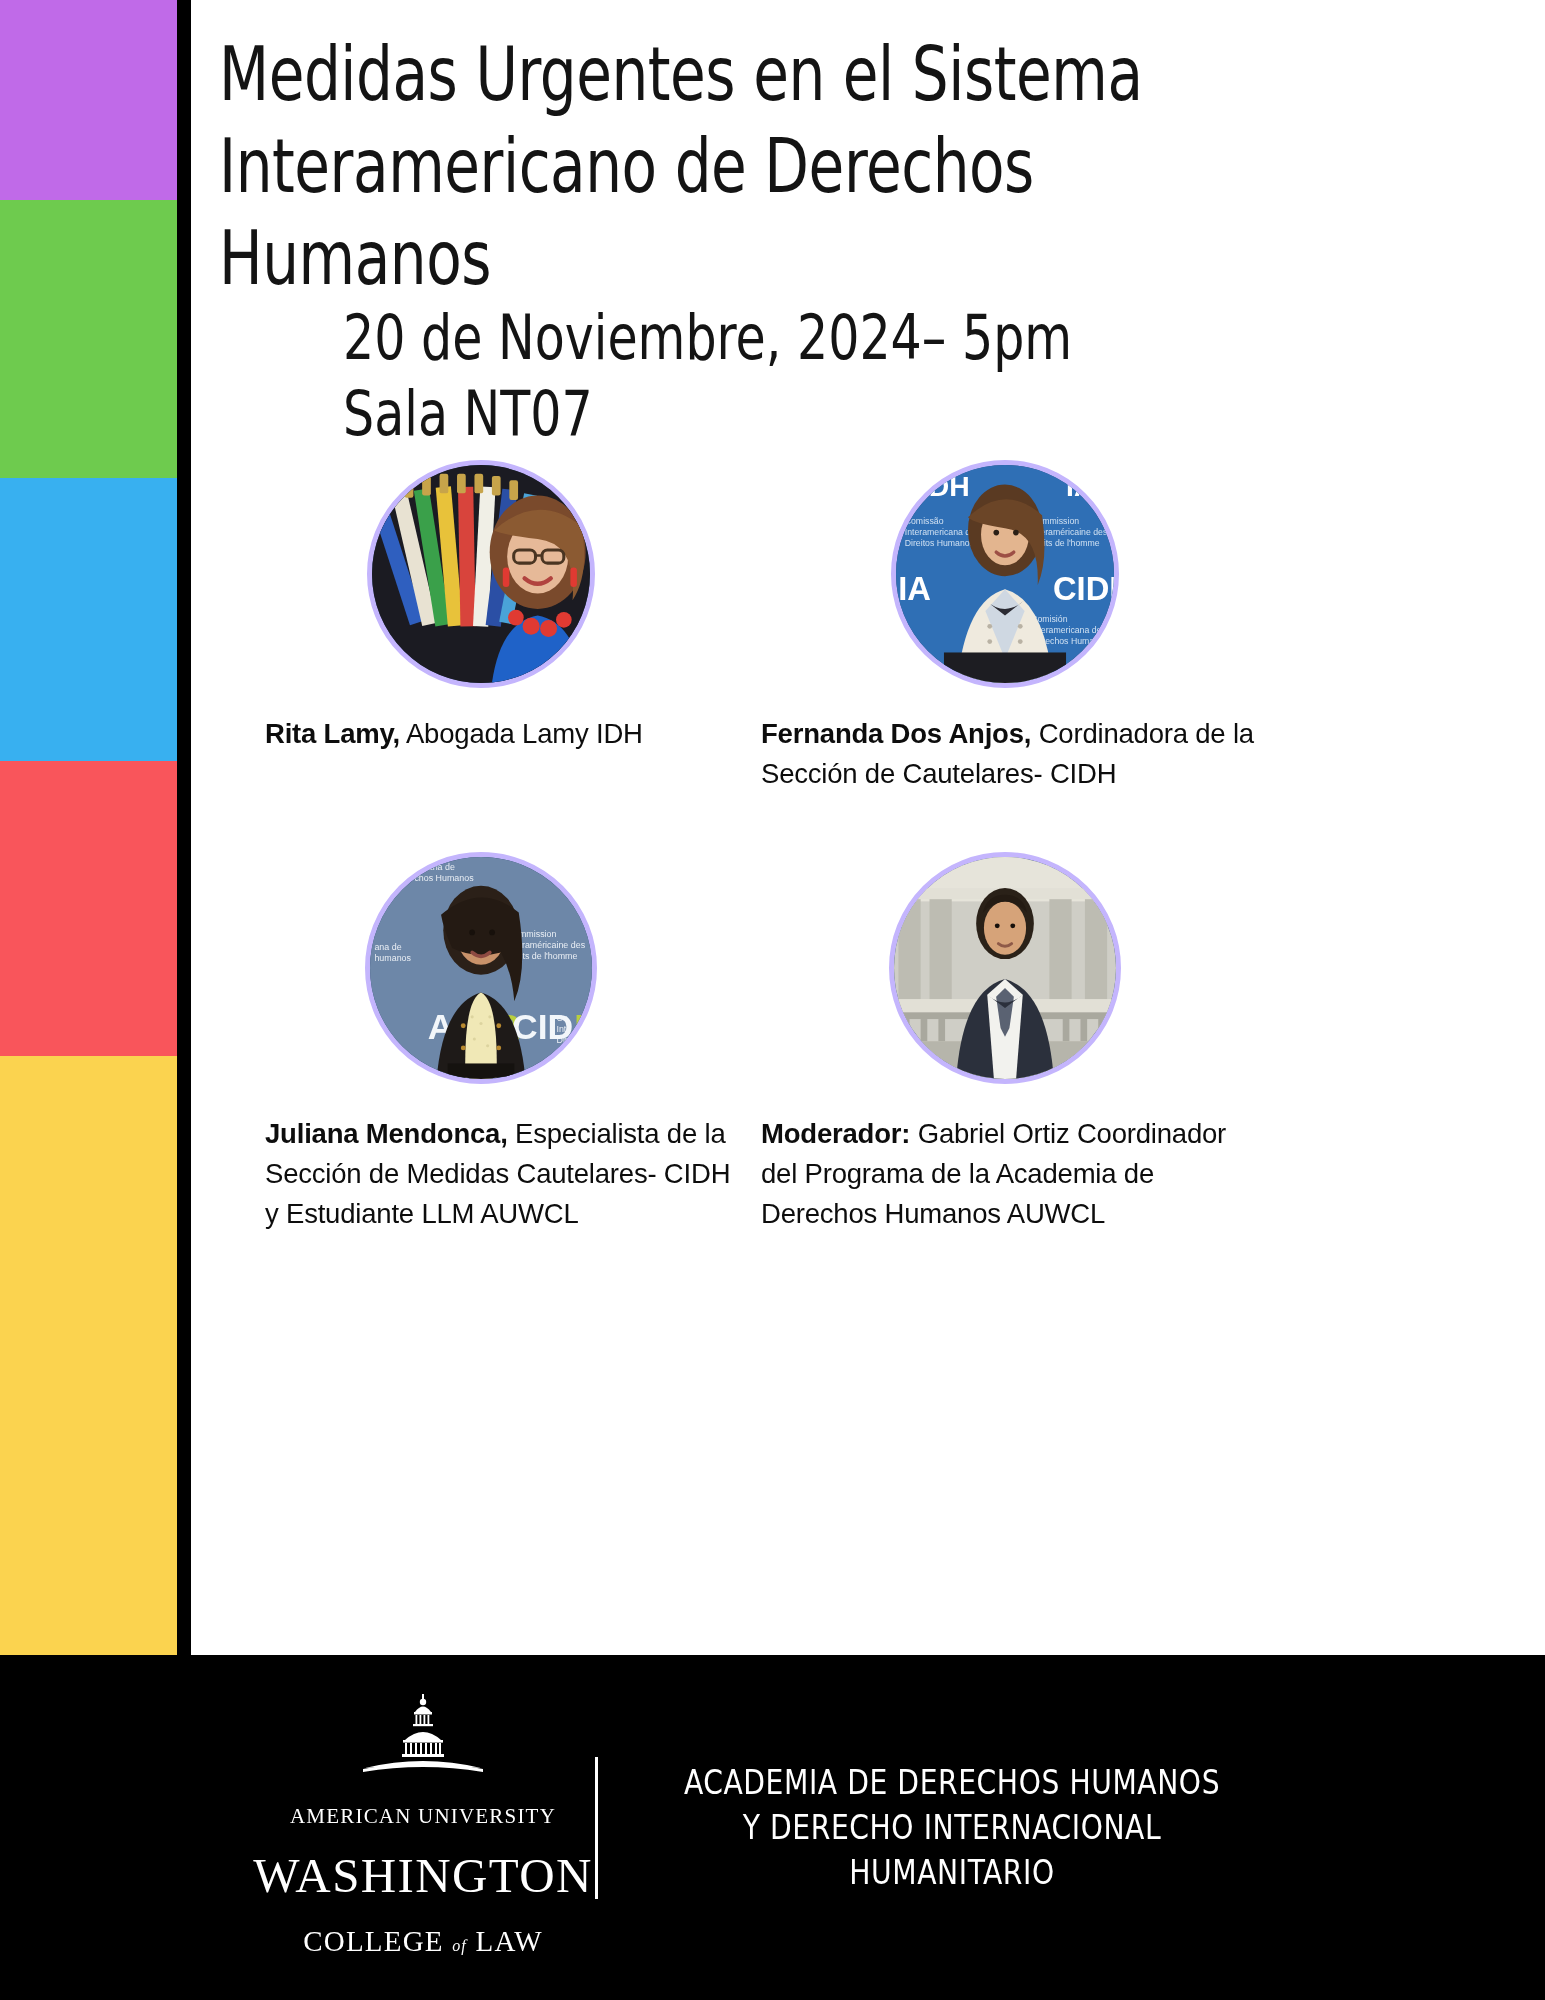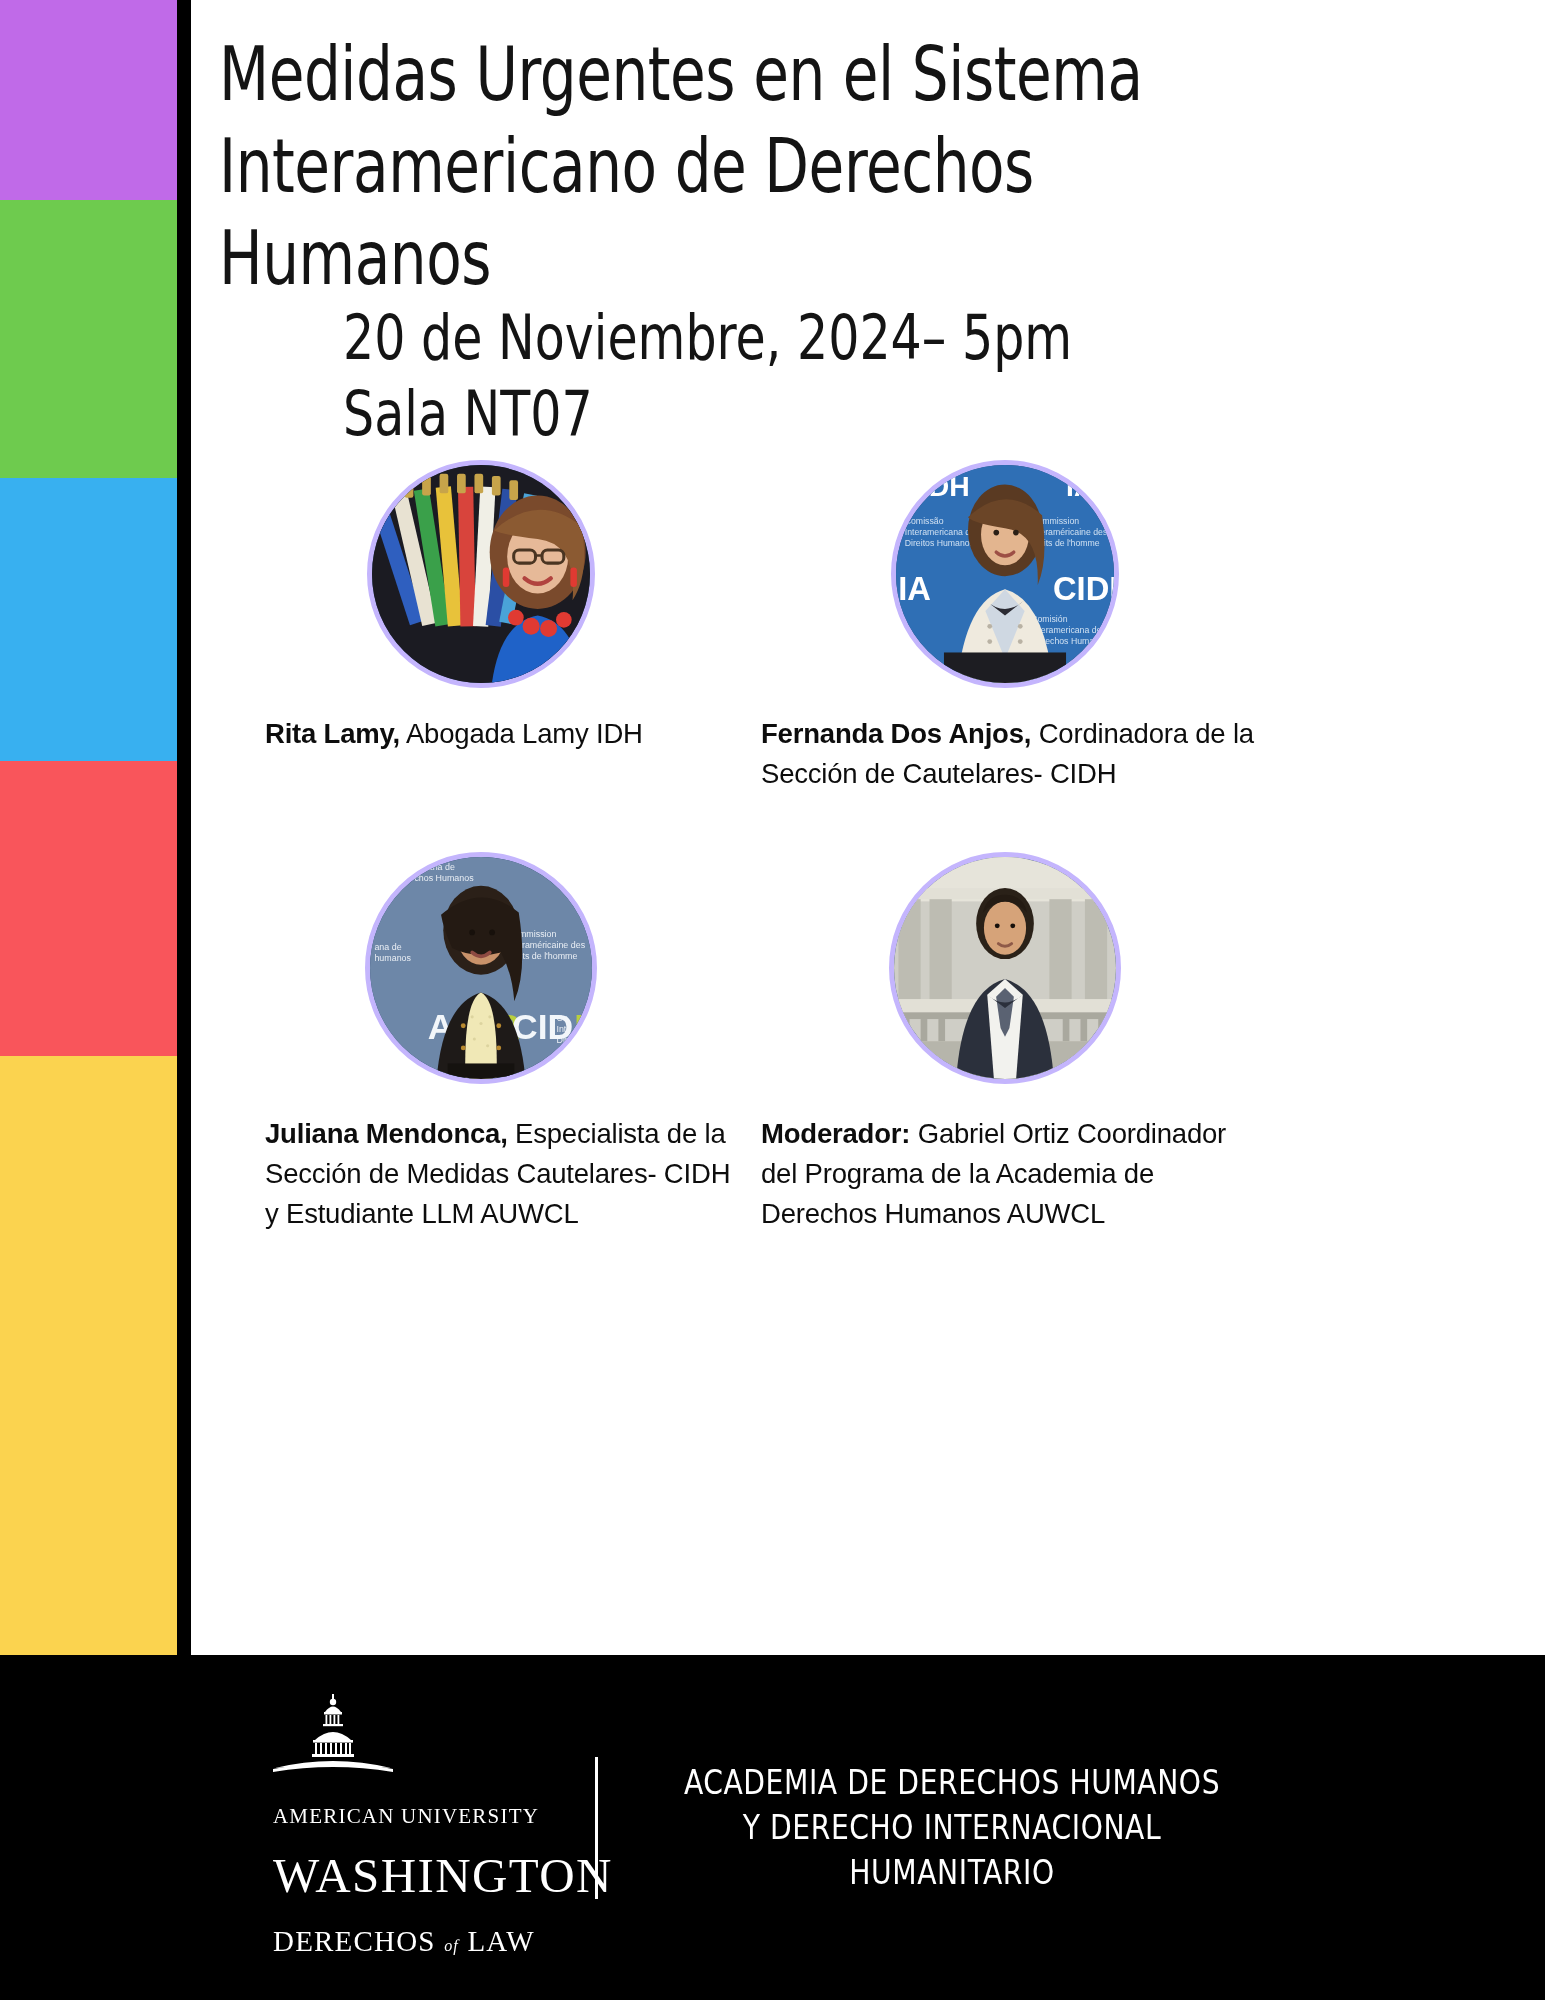--- a/index.html
+++ b/index.html
@@ -50,21 +50,21 @@
   .caption b{font-weight:700;}
   .scell.left .caption{padding-left:34px;}
   .scell.right .caption{padding-left:6px;}
   .row2 .photo{width:222px;height:222px;}
   .row2{margin-top:58px;}
   .row2 .caption{margin-top:30px;}
 
   
   #footer{position:absolute;left:0;top:1655px;width:1545px;height:345px;background:#000;}
   #footer-inner{display:flex;align-items:center;justify-content:center;height:100%;gap:0px;}
-  #logo-block{width:300px;display:flex;flex-direction:column;color:#fff;gap:24px;}
+  #logo-block{width:300px;display:flex;flex-direction:column;align-items:center;color:#fff;gap:24px;}
   .capitol{width:120px;height:84px;margin-bottom:4px;}
   #logo-l1{font-family:"Liberation Serif","DejaVu Serif",serif;font-size:21px;letter-spacing:1.2px;}
   #logo-l2{font-family:"Liberation Serif","DejaVu Serif",serif;font-size:49px;letter-spacing:1.4px;line-height:46px;}
   #logo-l3{font-family:"Liberation Serif","DejaVu Serif",serif;font-size:29px;letter-spacing:1.2px;line-height:36px;}
   #logo-l3 i{font-size:16px;}
   #vrule{width:3px;height:142px;background:#fff;margin:0 34px 0 22px;}
   #org-block{color:#fff;text-align:center;width:640px;}
   .org-line{
     font-family:"Liberation Sans Narrow","DejaVu Sans Condensed","Liberation Sans",sans-serif;
     font-size:33px;line-height:45px;font-weight:400;letter-spacing:0.6px;
@@ -330,21 +330,21 @@
             <rect x="72" y="51" width="2" height="11"></rect>
               <rect x="76" y="51" width="2" height="11"></rect>
           </g>
           <rect x="39" y="62" width="42" height="3"></rect>
           <path d="M2 76 q58 -14 116 0 q-58 -5 -116 0z"></path>
           <path d="M0 77 q60 -12 120 0 l0 3 q-60 -10 -120 0z"></path>
         </g>
       </svg>
       <div id="logo-l1">AMERICAN UNIVERSITY</div>
       <div id="logo-l2">WASHINGTON</div>
-      <div id="logo-l3"><span>DERECHOS </span><i>of</i><span> LAW</span></div>
+      <div id="logo-l3"><span>COLLEGE </span><i>of</i><span> LAW</span></div>
     </div>
 
     <div id="vrule"></div>
 
     <div id="org-block">
       <div class="org-line">ACADEMIA DE DERECHOS HUMANOS</div>
       <div class="org-line">Y DERECHO INTERNACIONAL</div>
       <div class="org-line">HUMANITARIO</div>
     </div>
 

